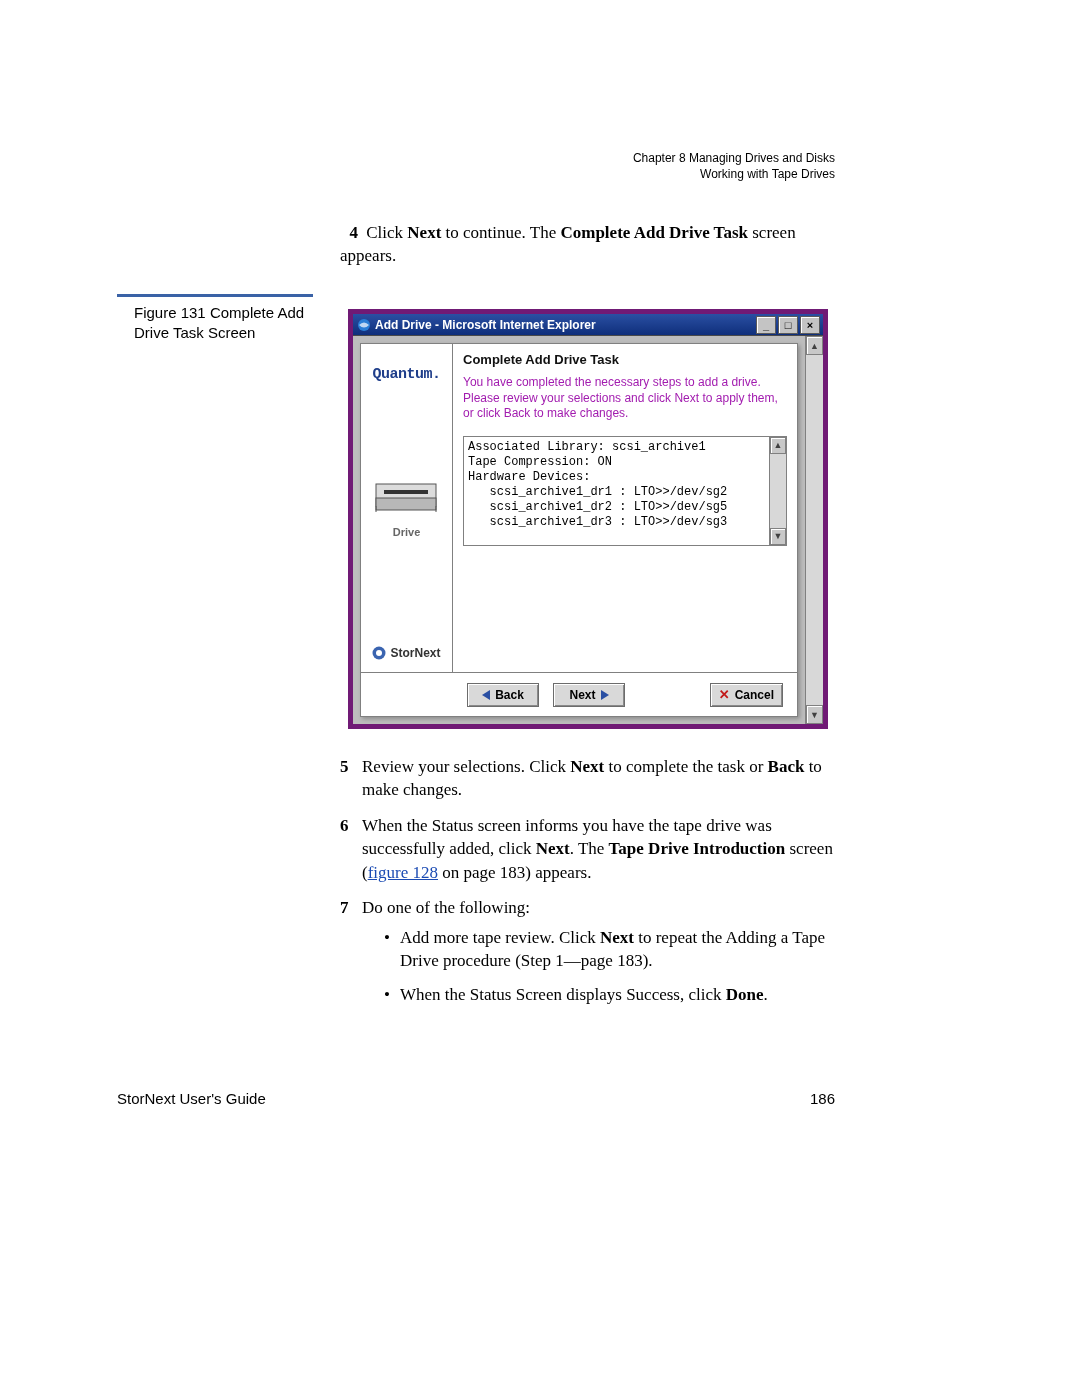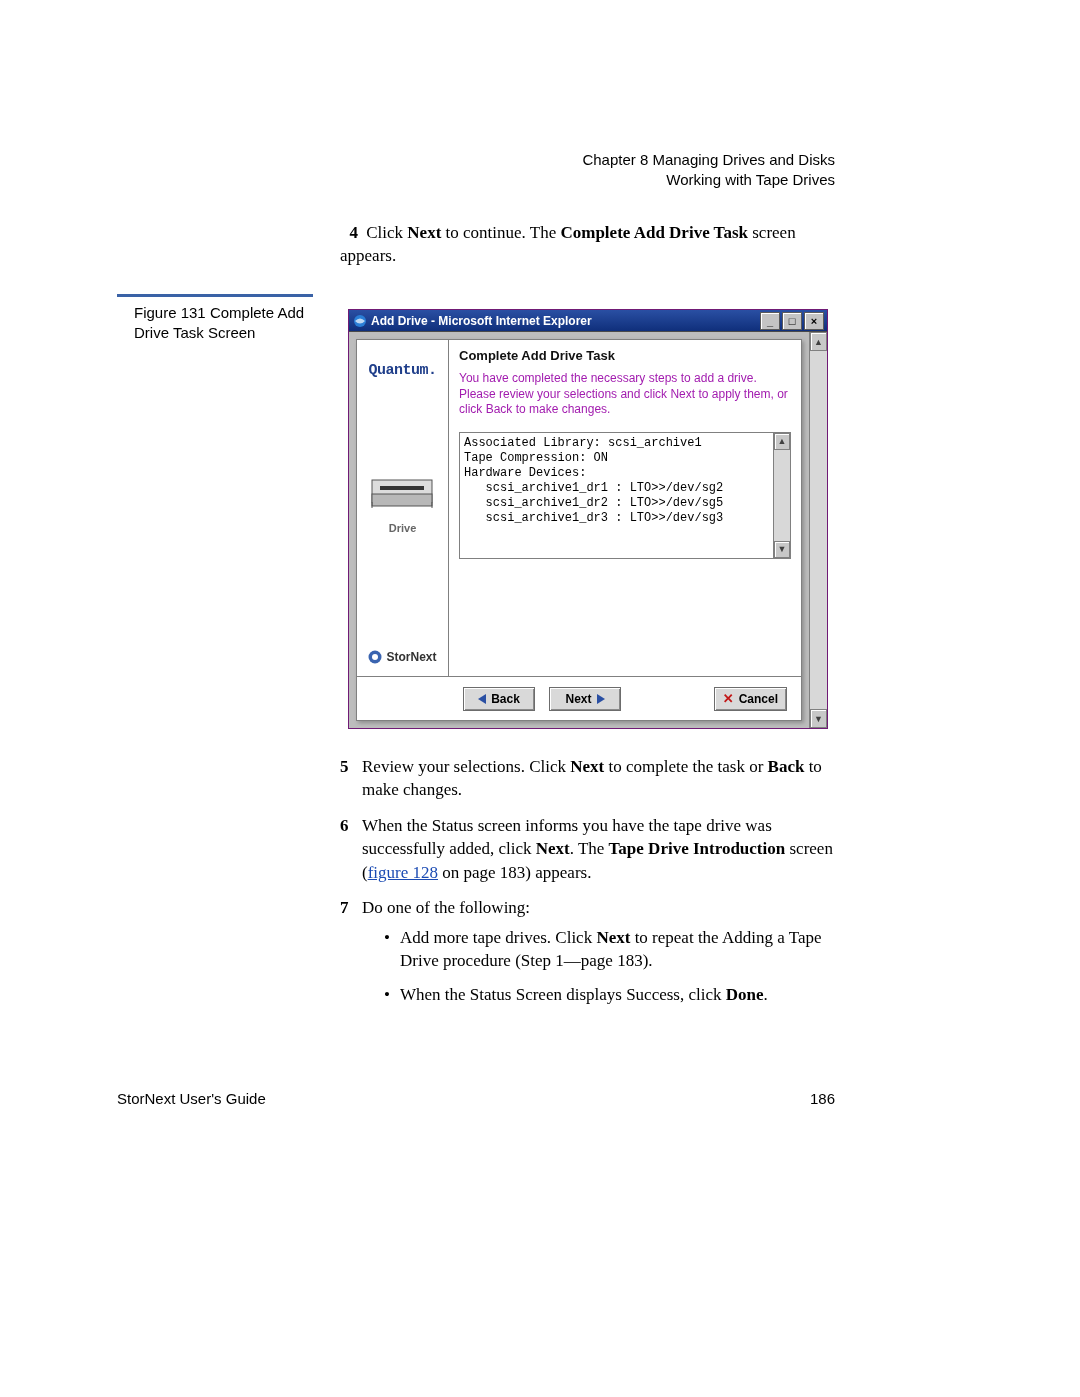--- a/index.html
+++ b/index.html
@@ -15,21 +15,21 @@
     position: relative;
     box-sizing: border-box;
     padding: 0;
   }
   .header-block {
     position: absolute;
     top: 150px;
     right: 245px;
     text-align: right;
     font-family: Arial, Helvetica, sans-serif;
-    font-size: 15px;
+    font-size: 12px;
     line-height: 1.35;
   }
   .step4 {
     position: absolute;
     top: 222px;
     left: 340px;
     width: 490px;
     font-size: 17px;
     line-height: 1.35;
   }
@@ -59,21 +59,21 @@
   }
 
   
   .shot {
     position: absolute;
     top: 309px;
     left: 348px;
     width: 480px;
     height: 420px;
     background: #b9b9b9;
-    border: 1px solid #701a75;
+    border: 5px solid #701a75;
     box-sizing: border-box;
     font-family: Tahoma, Arial, sans-serif;
   }
   .ie-titlebar {
     height: 22px;
     background: linear-gradient(to bottom, #2a4fa3, #0f2f7b);
     color: #fff;
     font-size: 12px;
     font-weight: bold;
     display: flex;
@@ -219,21 +219,21 @@
   .task-text {
     font-family: Arial, sans-serif;
     font-size: 12px;
     color: #a21caf;
     line-height: 1.3;
     margin-bottom: 14px;
   }
   .review-box {
     border: 1px solid #808080;
     background: #fff;
-    height: 127px;
+    height: 110px;
     position: relative;
     box-sizing: border-box;
     display: flex;
   }
   .review-text {
     flex: 1;
     font-family: "Courier New", monospace;
     font-size: 12px;
     color: #000;
     padding: 3px 4px;
@@ -455,21 +455,21 @@
     <div class="step">
       <span class="num">6</span>
       <span>When the Status screen informs you have the tape drive was successfully added, click </span><span class="bold">Next</span><span>. The </span><span class="bold">Tape Drive Introduction</span><span> screen (</span><span class="link">figure 128</span><span> on page 183) appears.</span>
     </div>
 
     <div class="step">
       <span class="num">7</span>
       <span>Do one of the following:</span>
       <div class="bullets">
         <div class="bullet">
-          <span>Add more tape drives. Click </span><span class="bold">Next</span><span> to repeat the Adding a Tape Drive procedure (Step 1—page 183).</span>
+          <span>Add more tape review. Click </span><span class="bold">Next</span><span> to repeat the Adding a Tape Drive procedure (Step 1—page 183).</span>
         </div>
         <div class="bullet">
           <span>When the Status Screen displays Success, click </span><span class="bold">Done</span><span>.</span>
         </div>
       </div>
     </div>
 
   </div>
 
   <div class="footer-left">StorNext User's Guide</div>

